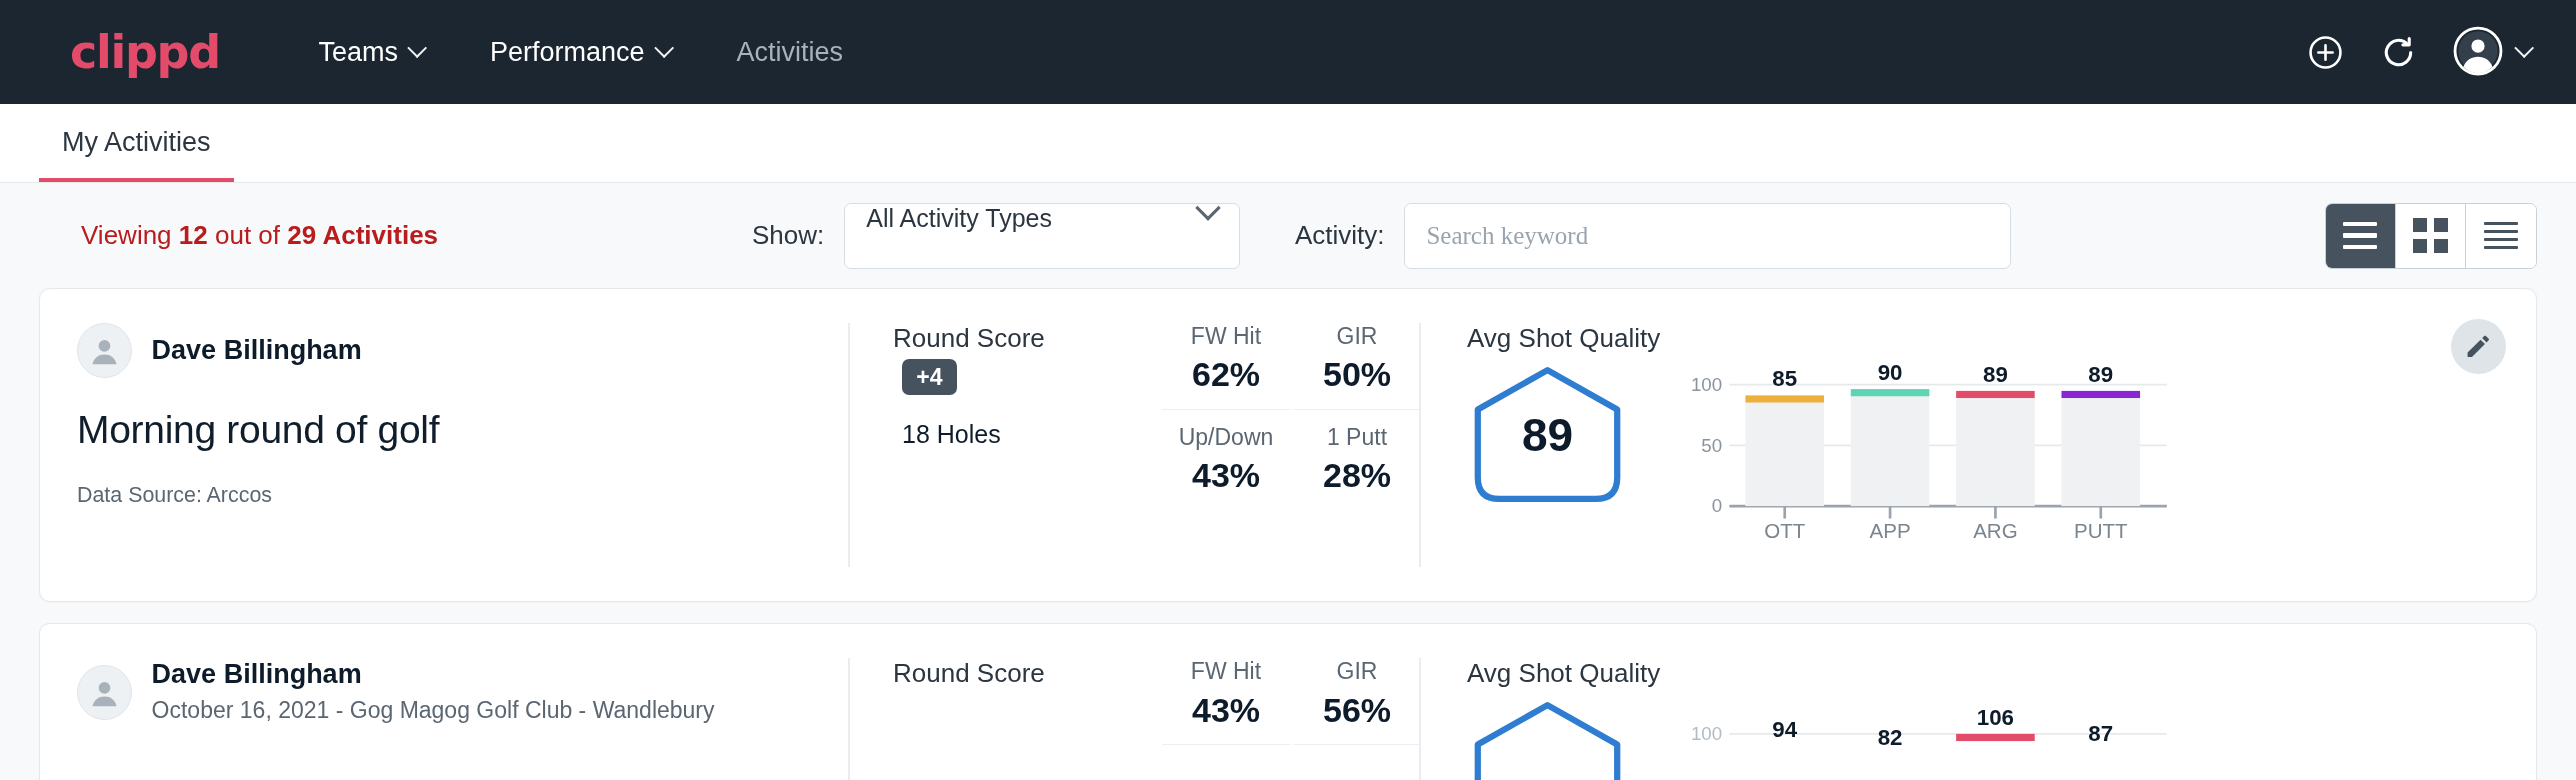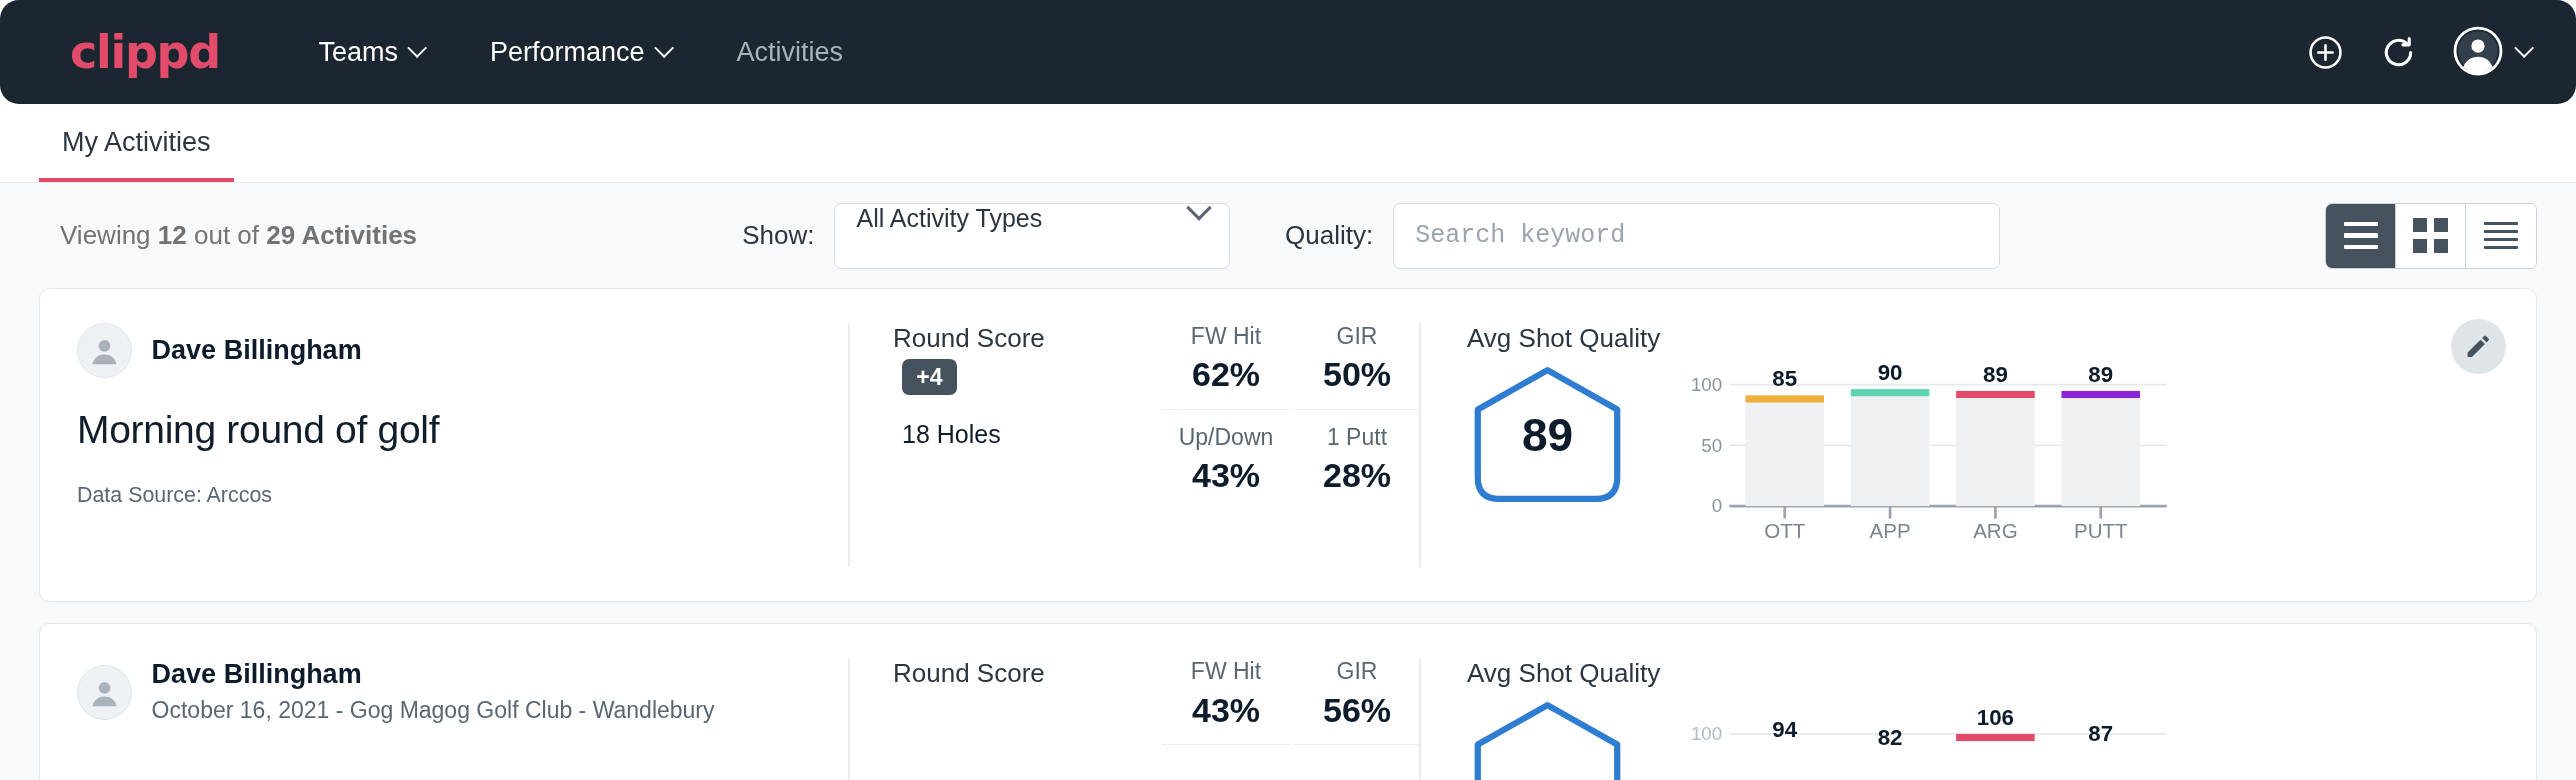--- a/index.html
+++ b/index.html
@@ -13,21 +13,20 @@
   }
 
   
   .topnav {
     height: 104px;
     background: #1b2630;
     display: flex;
     align-items: center;
     padding: 0 45px 0 70px;
     position: relative;
-    border-radius: 19px;
   }
   .brand {
     font-size: 46px;
     font-weight: 700;
     color: #e34b6b;
     letter-spacing: -1.3px;
     margin-right: 70px;
     line-height: 1;
     font-family: "DejaVu Sans", sans-serif;
   }
@@ -81,22 +80,22 @@
   
   .page { background: #f7f9fb; height: 598px; padding: 0 39px; }
   .filterbar {
     height: 105px;
     display: flex;
     align-items: center;
     gap: 0;
   }
   .viewing {
     font-size: 26px;
-    color: #737373;
-    margin-left: 21px;
+    color: #b91c1c;
+    margin-left: 42px;
     white-space: nowrap;
   }
   .viewing b { font-weight: 700; }
   .filters-mid {
     margin-left: auto;
     display: flex;
     align-items: center;
     gap: 0;
   }
   .flabel { font-size: 26px; color: #2c3640; margin-right: 19.6px; white-space: nowrap; }
@@ -120,21 +119,21 @@
   }
   .kw-label { margin-left: 55px; }
   .search {
     width: 607px; height: 66px;
     background: #ffffff;
     border: 1.8px solid #d7dde3;
     border-radius: 7.1px;
     padding: 0 21.4px;
     font-size: 25px;
     color: #2c3640;
-    font-family: Liberation Mono, monospace;
+    font-family: Liberation Serif, serif;
   }
   .search::placeholder { color: #9aa4ae; }
   .viewtoggle {
     margin-left: auto;
     display: flex;
     border: 1.8px solid #c8d0d8;
     border-radius: 7.1px;
     overflow: hidden;
     height: 66px;
   }
@@ -292,21 +291,21 @@
       <span>out of</span>
       <b>29 Activities</b>
     </div>
 
     <div class="filters-mid">
       <span class="flabel">Show:</span>
       <div class="select">
         <span class="sv">All Activity Types</span>
         <span class="chev"></span>
       </div>
-      <span class="flabel kw-label">Quality:</span>
+      <span class="flabel kw-label">Activity:</span>
       <input class="search" type="text" placeholder="Search keyword" style="">
     </div>
 
     <div class="viewtoggle">
       <div class="vbtn active">
         <span class="vstack">
           <i class="vbar"></i>
             <i class="vbar"></i>
             <i class="vbar"></i>
         </span>

